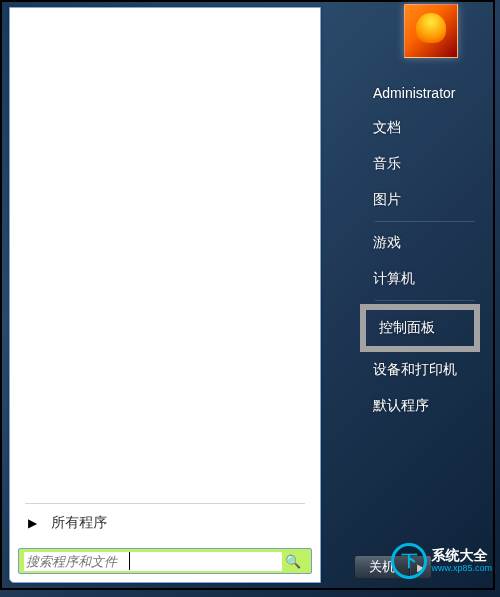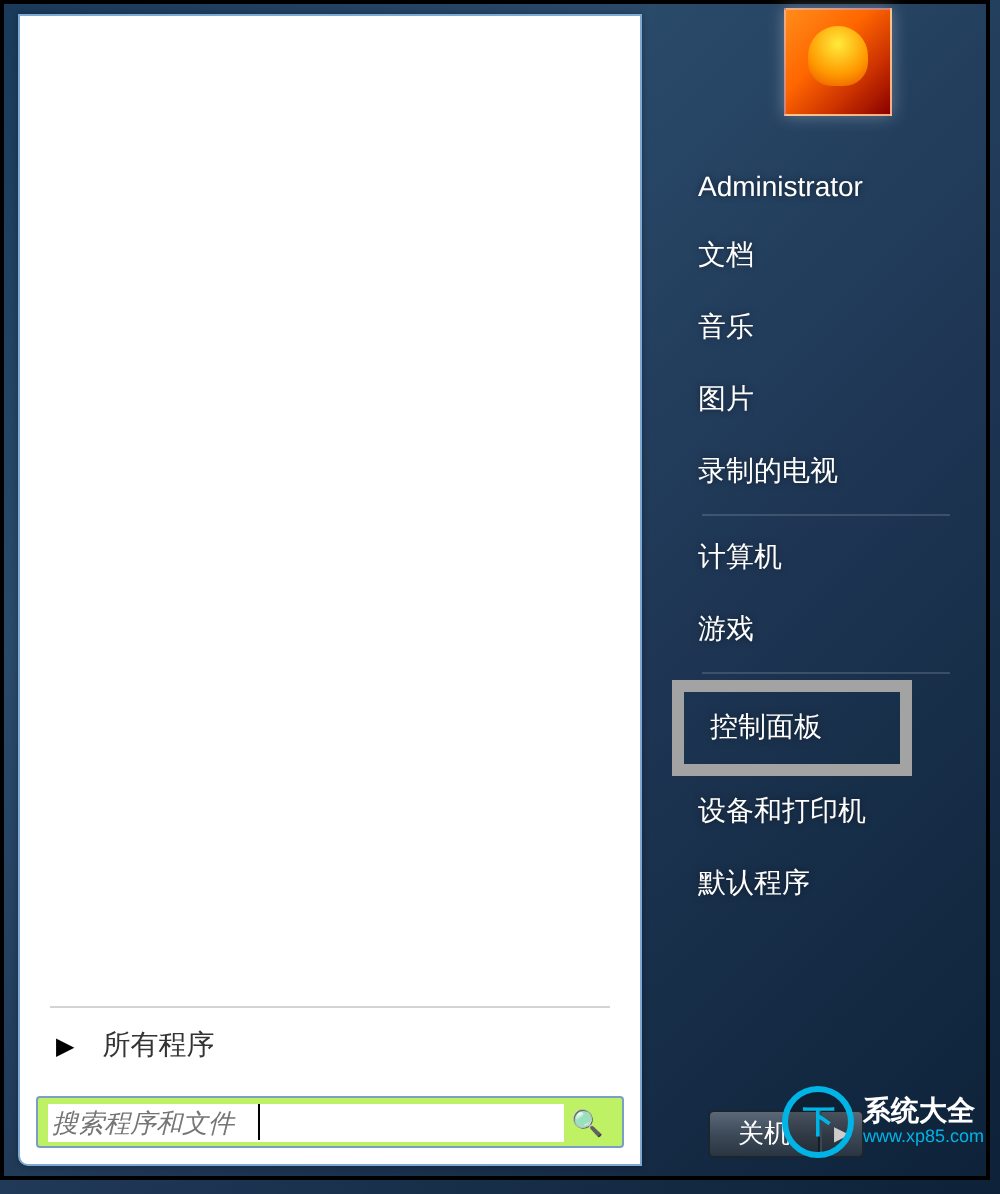--- a/index.html
+++ b/index.html
@@ -87,20 +87,21 @@
       left: 110px;
       top: 3px;
       width: 1px;
       height: 18px;
       background: #000;
     }
     .right-panel {
       flex: 1;
       position: relative;
       padding-top: 10px;
+      padding-left: 24px;
     }
     .avatar {
       width: 54px;
       height: 54px;
       margin: -8px auto 8px auto;
       border: 1px solid rgba(255,255,255,0.5);
       background: linear-gradient(135deg, #ff8c1a 0%, #ff6600 40%, #cc3300 70%, #8b0000 100%);
       position: relative;
       box-shadow: 0 0 8px rgba(255,255,255,0.3);
       transform: translateX(12px);
@@ -224,24 +225,23 @@
     </div>
   </div>
 
   <div class="right-panel">
     <div class="avatar"></div>
     <div class="menu-items">
       <div class="menu-item">Administrator</div>
       <div class="menu-item">文档</div>
       <div class="menu-item">音乐</div>
       <div class="menu-item">图片</div>
-      <div class="menu-item">录制的电视</div>
       <div class="menu-sep"></div>
+      <div class="menu-item">游戏</div>
       <div class="menu-item">计算机</div>
-      <div class="menu-item">游戏</div>
       <div class="menu-sep"></div>
       <div class="menu-item highlighted">控制面板</div>
       <div class="menu-item">设备和打印机</div>
       <div class="menu-item">默认程序</div>
     </div>
     <div class="shutdown-area">
       <div class="shutdown-btn">关机</div>
       <div class="shutdown-arrow">▶</div>
     </div>
   </div>

